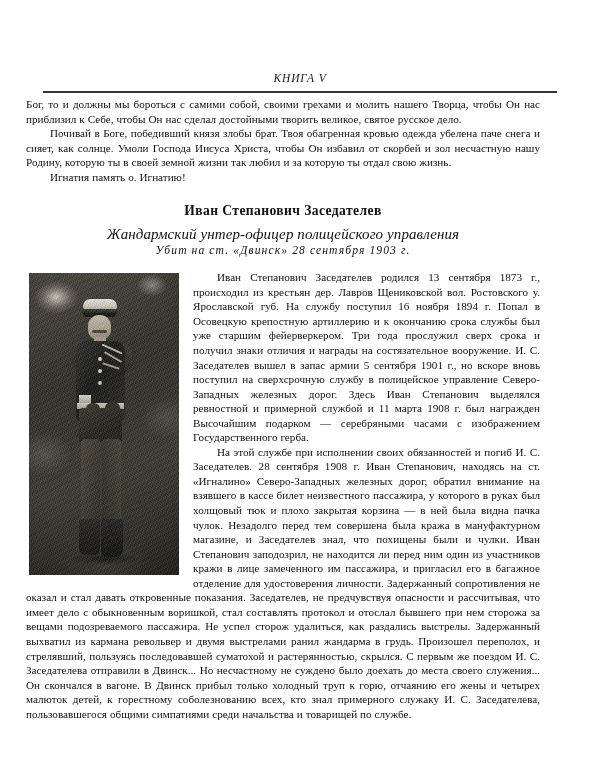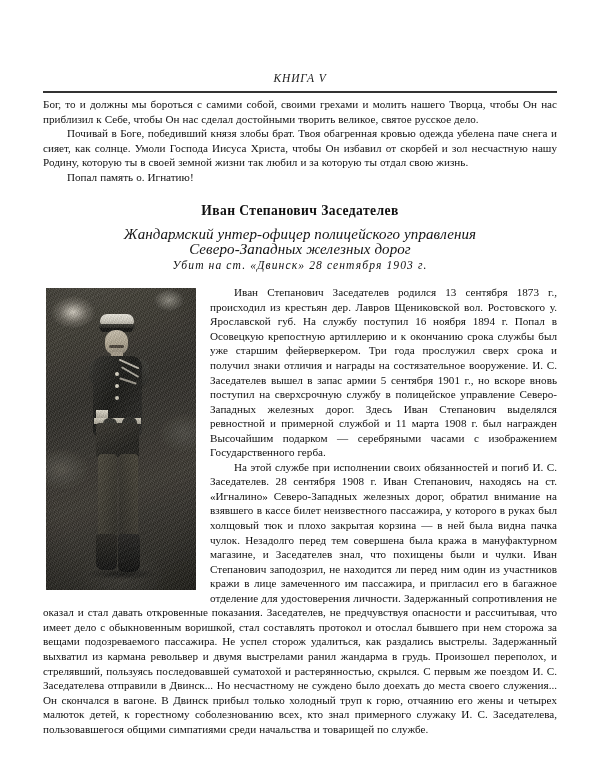--- a/index.html
+++ b/index.html
@@ -43,21 +43,21 @@
     left: 43px;
     width: 514px;
     height: 1.6px;
     background: #333333;
   }
 
   
   .content {
     position: absolute;
     top: 58px;
-    left: 43px;
+    left: 26px;
     width: 514px;
   }
 
   p.tx {
     margin: 0;
     font-size: 11.15px;
     line-height: 14.55px;
     text-align: justify;
     text-indent: 24px;
     word-spacing: 0.2px;
@@ -251,26 +251,25 @@
 
 <div class="page">
 
   <div class="running-head">КНИГА V</div>
   <div class="head-rule"></div>
 
   <div class="content">
 
     <p class="tx noind">Бог, то и должны мы бороться с самими собой, своими грехами и молить нашего Творца, чтобы Он нас приблизил к Себе, чтобы Он нас сделал достойными творить великое, святое русское дело.</p>
     <p class="tx">Почивай в Боге, победивший князя злобы брат. Твоя обагренная кровью одежда убелена паче снега и сияет, как солнце. Умоли Господа Иисуса Христа, чтобы Он избавил от скорбей и зол несчастную нашу Родину, которую ты в своей земной жизни так любил и за которую ты отдал свою жизнь.</p>
-    <p class="tx">Попал память о. Игнатию!</p>
+    <p class="tx">Игнатия память о. Игнатию!</p>
 
     <div class="title-block">
       <div class="person-name">Иван Степанович Заседателев</div>
       <div class="rank-line">Жандармский унтер-офицер полицейского управления</div>
-      <div class="rank-line">Северо-Западных железных дорог</div>
       <div class="killed-line">Убит на ст. «Двинск» 28 сентября 1903 г.</div>
     </div>
 
     <div class="photo">
       <div class="bg"></div>
       <div class="fig">
         <i class="cap-top"></i>
         <i class="cap-band"></i>
         <i class="cap-peak"></i>
         <i class="face"></i>

